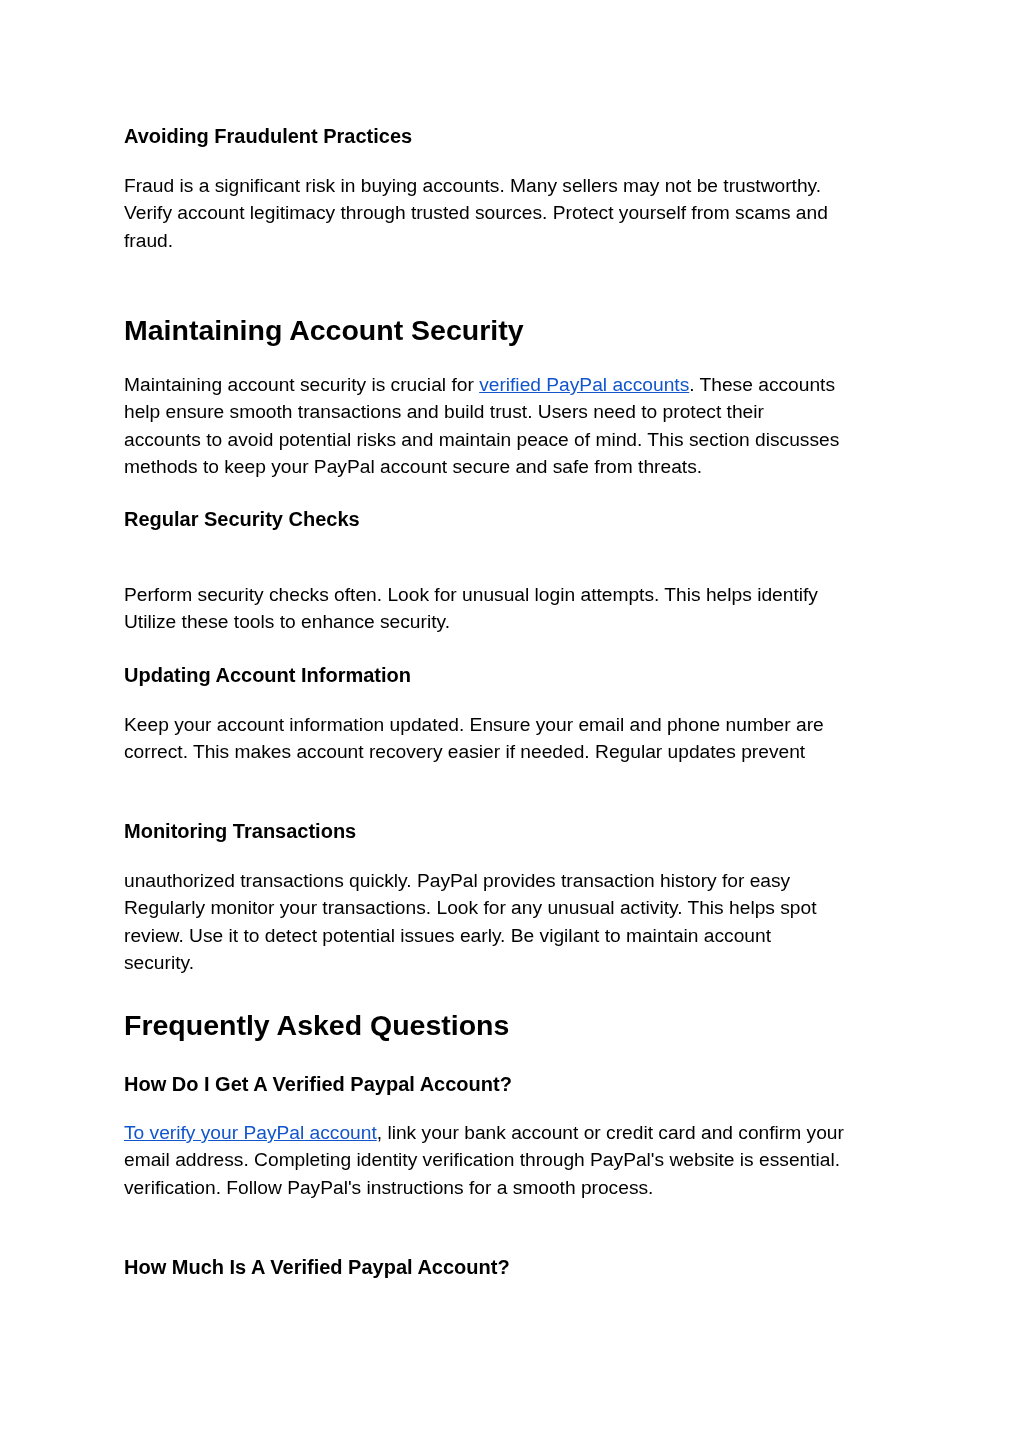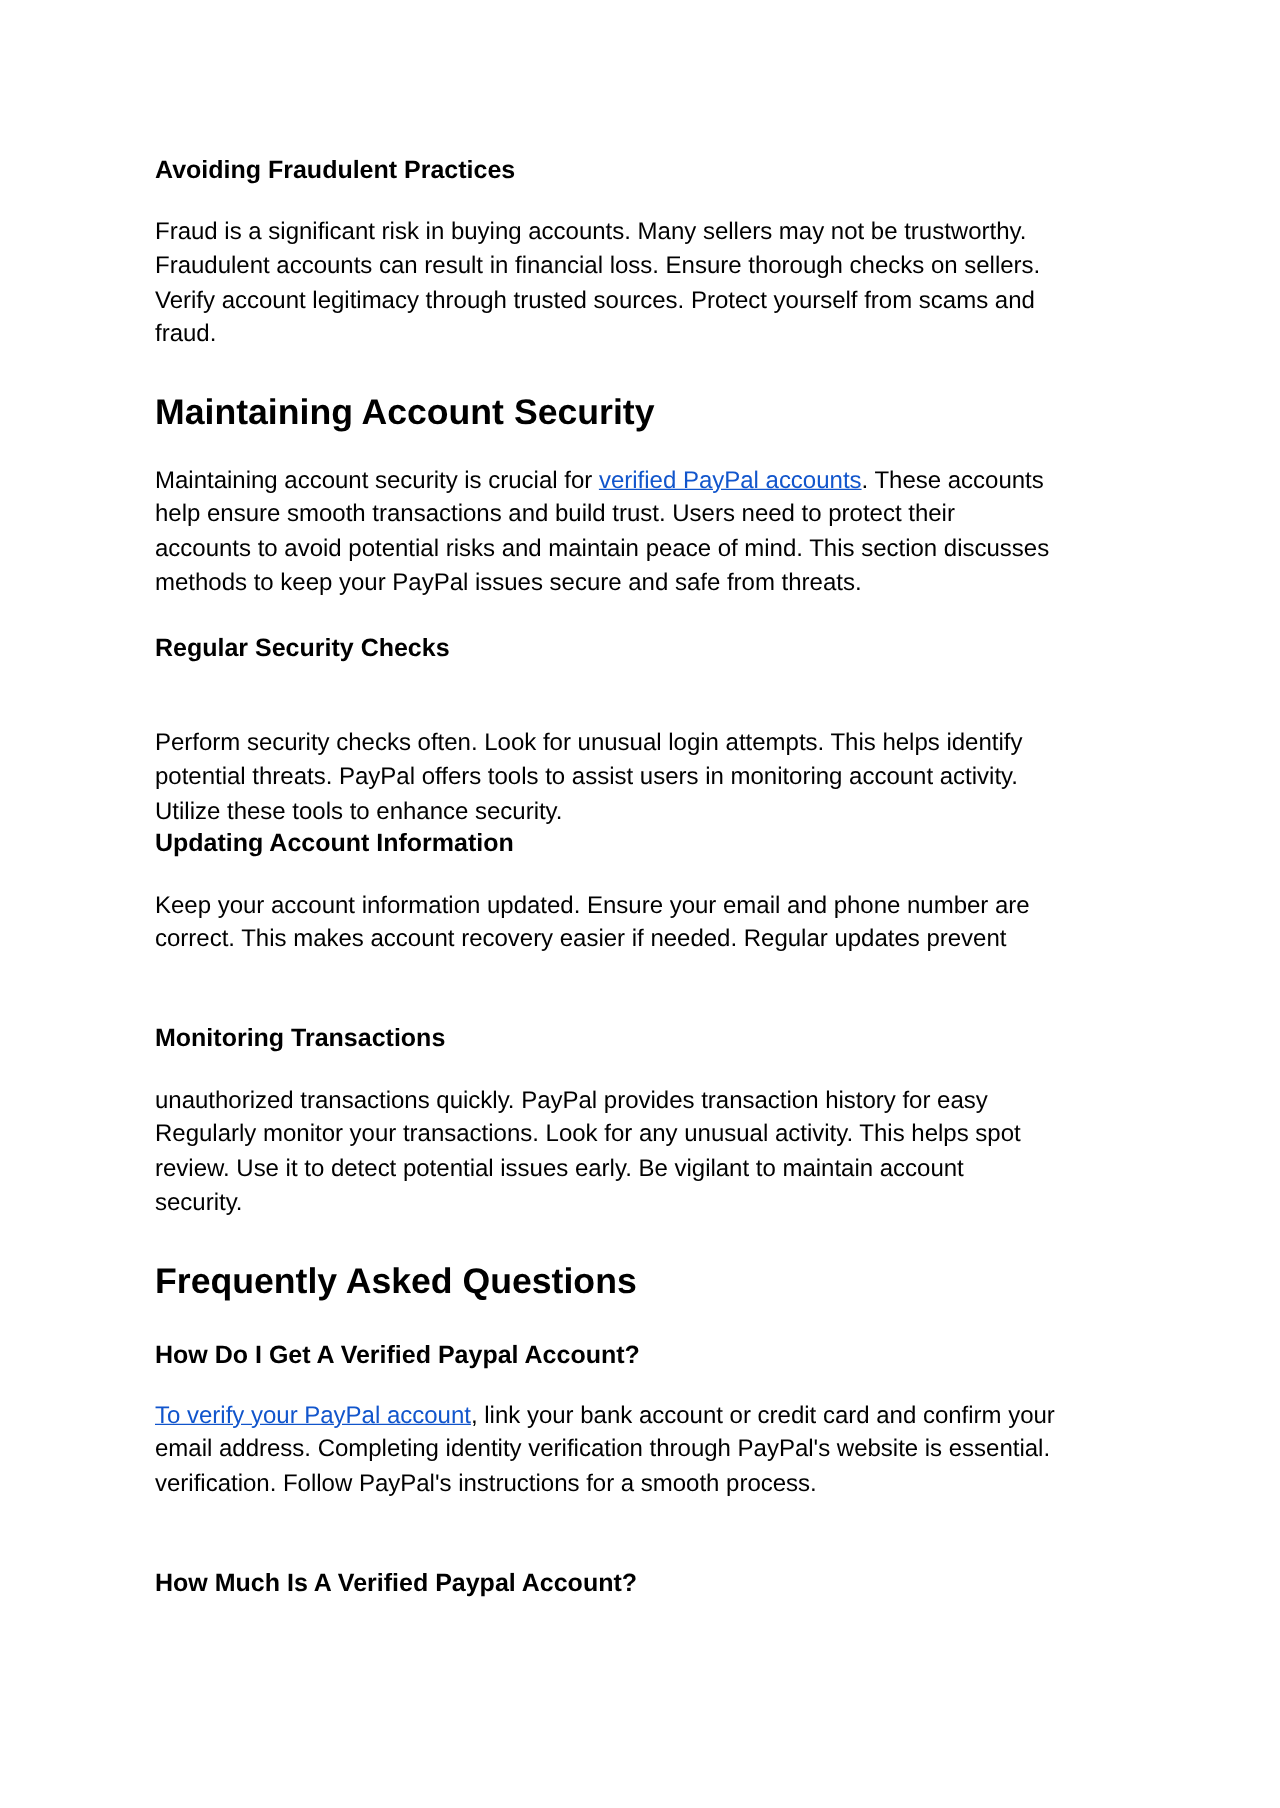--- a/index.html
+++ b/index.html
@@ -54,37 +54,35 @@
     }
   </style>
 </head>
 <body>
 
 <div class="page">
 
   <div class="h3" style="top:124px;">Avoiding Fraudulent Practices</div>
   <div class="p" style="top:172px;">
     <span class="line">Fraud is a significant risk in buying accounts. Many sellers may not be trustworthy.</span>
-    <span class="line">Fraudulent accounts can result in financial loss. Ensure thorough checks on sellers.</span>
     <span class="line">Verify account legitimacy through trusted sources. Protect yourself from scams and</span>
     <span class="line">fraud.</span>
   </div>
 
   <div class="h2" style="top:313px;">Maintaining Account Security</div>
   <div class="p" style="top:371px;">
     <span class="line"><span>Maintaining account security is crucial for </span><a class="link" href="#">verified PayPal accounts</a><span>. These accounts</span></span>
     <span class="line">help ensure smooth transactions and build trust. Users need to protect their</span>
     <span class="line">accounts to avoid potential risks and maintain peace of mind. This section discusses</span>
-    <span class="line">methods to keep your PayPal issues secure and safe from threats.</span>
+    <span class="line">methods to keep your PayPal account secure and safe from threats.</span>
   </div>
 
   <div class="h3" style="top:507px;">Regular Security Checks</div>
   <div class="p" style="top:581px;">
     <span class="line">Perform security checks often. Look for unusual login attempts. This helps identify</span>
-    <span class="line">potential threats. PayPal offers tools to assist users in monitoring account activity.</span>
     <span class="line">Utilize these tools to enhance security.</span>
   </div>
 
   <div class="h3" style="top:663px;">Updating Account Information</div>
   <div class="p" style="top:711px;">
     <span class="line">Keep your account information updated. Ensure your email and phone number are</span>
     <span class="line">correct. This makes account recovery easier if needed. Regular updates prevent</span>
   </div>
 
   <div class="h3" style="top:819px;">Monitoring Transactions</div>

